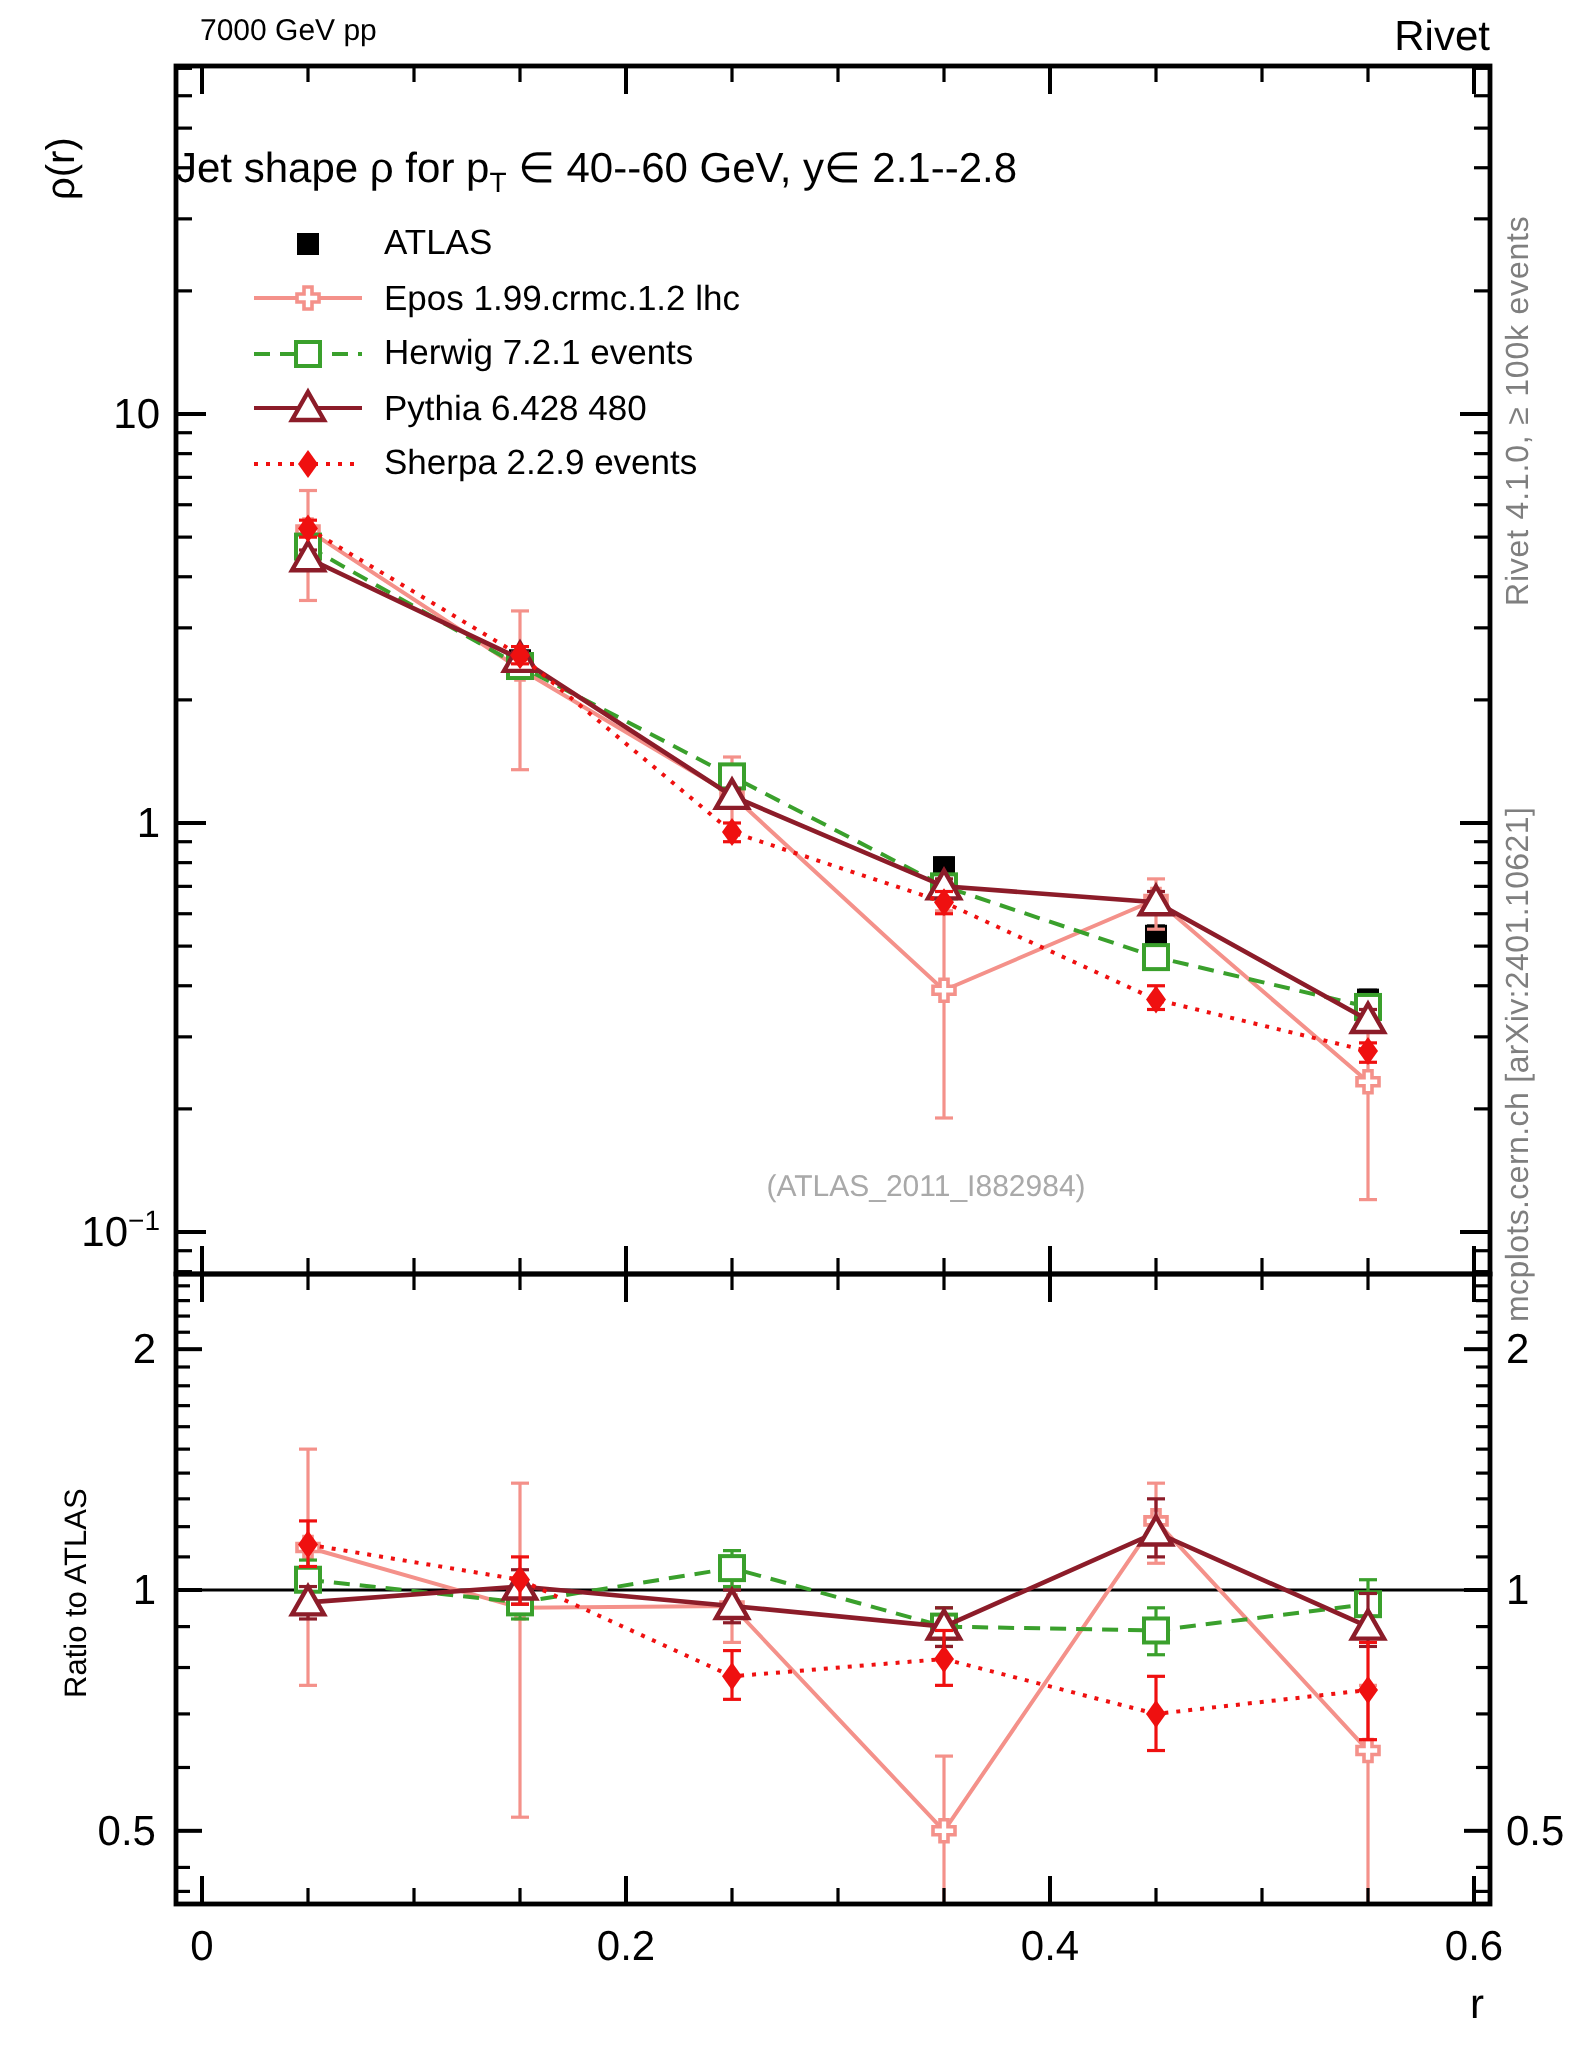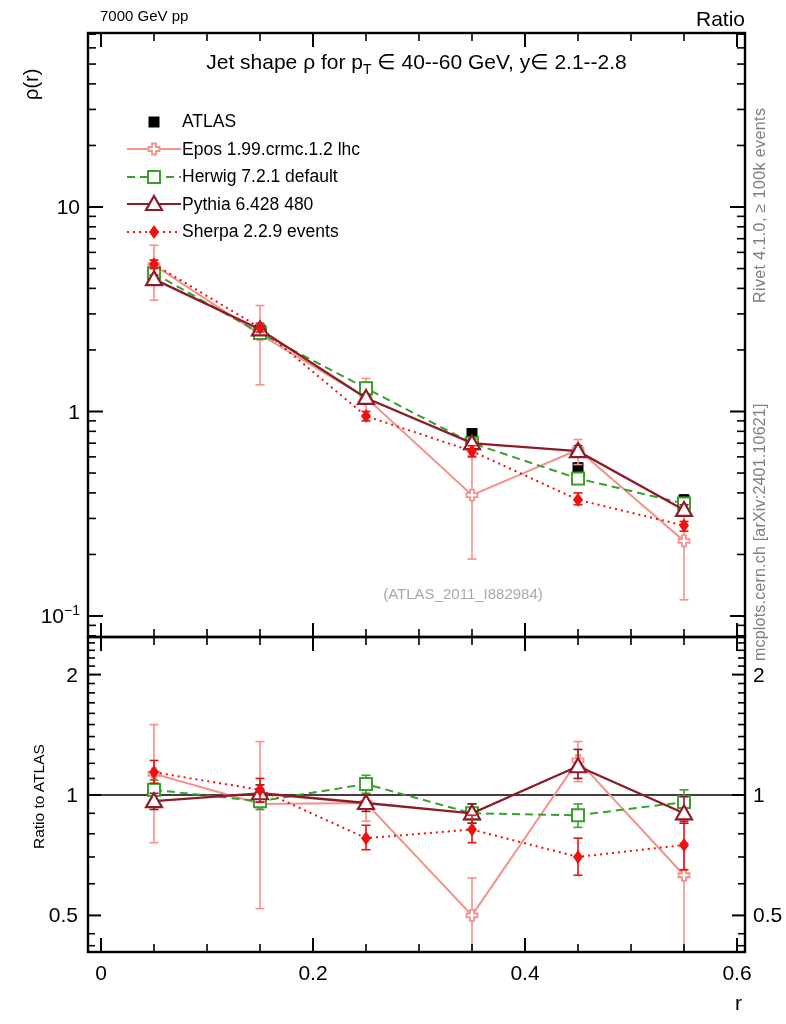--- a/index.html
+++ b/index.html
@@ -2,27 +2,27 @@
 <html><head>
 <meta charset="utf-8">
 <style>
   html,body{margin:0;padding:0;background:#fff;}
   #page{position:relative;width:786px;height:1024px;background:#ffffff;
         font-family:"Liberation Sans", sans-serif;color:#000;overflow:hidden;}
   #chart-svg{position:absolute;left:0;top:0;}
   .abs{position:absolute;white-space:nowrap;}
   #header-left{left:100px;top:7px;font-size:15px;}
   #header-right{right:41px;top:7px;font-size:21px;}
-  #main-title{left:88px;top:50px;width:657px;text-align:center;font-size:21px;}
+  #main-title{left:88px;top:72px;width:657px;font-size:21px;}
   #main-title sub{font-size:14px;}
   #watermark{left:88px;top:585px;width:750px;text-align:center;font-size:15px;color:#a9a9a9;}
   #legend{left:126px;top:108px;}
   .legend-row{display:flex;align-items:center;height:27.5px;}
   .legend-marker{width:56px;height:22px;flex:0 0 56px;}
-  .legend-label{margin-left:0;font-size:17.5px;}
+  .legend-label{margin-left:10px;font-size:17.5px;}
   .rot{transform:rotate(-90deg);transform-origin:0 0;}
   #ylabel-main{left:20px;top:100px;font-size:20px;}
   #ylabel-ratio{left:30px;top:849px;font-size:15.5px;}
   #note-rivet{left:751px;top:303px;font-size:16px;color:#7f7f7f;letter-spacing:.4px;}
   #note-mcplots{left:751px;top:661px;font-size:16px;color:#7f7f7f;letter-spacing:.2px;}
   #xlabel{left:690px;top:991px;width:52px;text-align:right;font-size:21px;}
   svg text{font-family:"Liberation Sans", sans-serif;}
 </style>
 </head>
 <body>
@@ -558,21 +558,21 @@
         <text x="78" y="681.5880017344075" text-anchor="end" font-size="21" fill="#000">2</text>
         <text x="753" y="681.5880017344075" text-anchor="start" font-size="21" fill="#000">2</text>
         <text x="78" y="802" text-anchor="end" font-size="21" fill="#000">1</text>
         <text x="753" y="802" text-anchor="start" font-size="21" fill="#000">1</text>
         <text x="78" y="922.4119982655925" text-anchor="end" font-size="21" fill="#000">0.5</text>
         <text x="753" y="922.4119982655925" text-anchor="start" font-size="21" fill="#000">0.5</text>
       </g>
     </svg>
 
   <div class="abs" id="header-left">7000 GeV pp</div>
-  <div class="abs" id="header-right">Ratio</div>
+  <div class="abs" id="header-right">Rivet</div>
 
   <div class="abs" id="main-title"><span>Jet shape ρ for p</span><sub>T</sub><span> ∈ 40--60 GeV, y∈ 2.1--2.8</span></div>
 
   <div class="abs" id="legend">
       <div class="legend-row">
         <svg width="56" height="22" class="legend-marker">
           <g transform="translate(28,11)">
             <rect x="-5.5" y="-5.5" width="11" height="11" fill="#000000"></rect>
           </g>
         </svg>
@@ -587,21 +587,21 @@
         </svg>
         <span class="legend-label">Epos 1.99.crmc.1.2 lhc</span>
       </div>
       <div class="legend-row">
         <svg width="56" height="22" class="legend-marker">
           <line x1="1" y1="11" x2="55" y2="11" stroke="#3aa02c" stroke-width="2" stroke-dasharray="8 5"></line>
           <g transform="translate(28,11)">
             <rect x="-6" y="-6" width="12" height="12" fill="#fff" stroke="#3aa02c" stroke-width="2"></rect>
           </g>
         </svg>
-        <span class="legend-label">Herwig 7.2.1 default</span>
+        <span class="legend-label">Herwig 7.2.1 events</span>
       </div>
       <div class="legend-row">
         <svg width="56" height="22" class="legend-marker">
           <line x1="1" y1="11" x2="55" y2="11" stroke="#8c1c29" stroke-width="2"></line>
           <g transform="translate(28,11)">
             <path d="M0 -8 L8 6 L-8 6 Z" fill="#fff" stroke="#8c1c29" stroke-width="2.2"></path>
           </g>
         </svg>
         <span class="legend-label">Pythia 6.428 480</span>
       </div>

